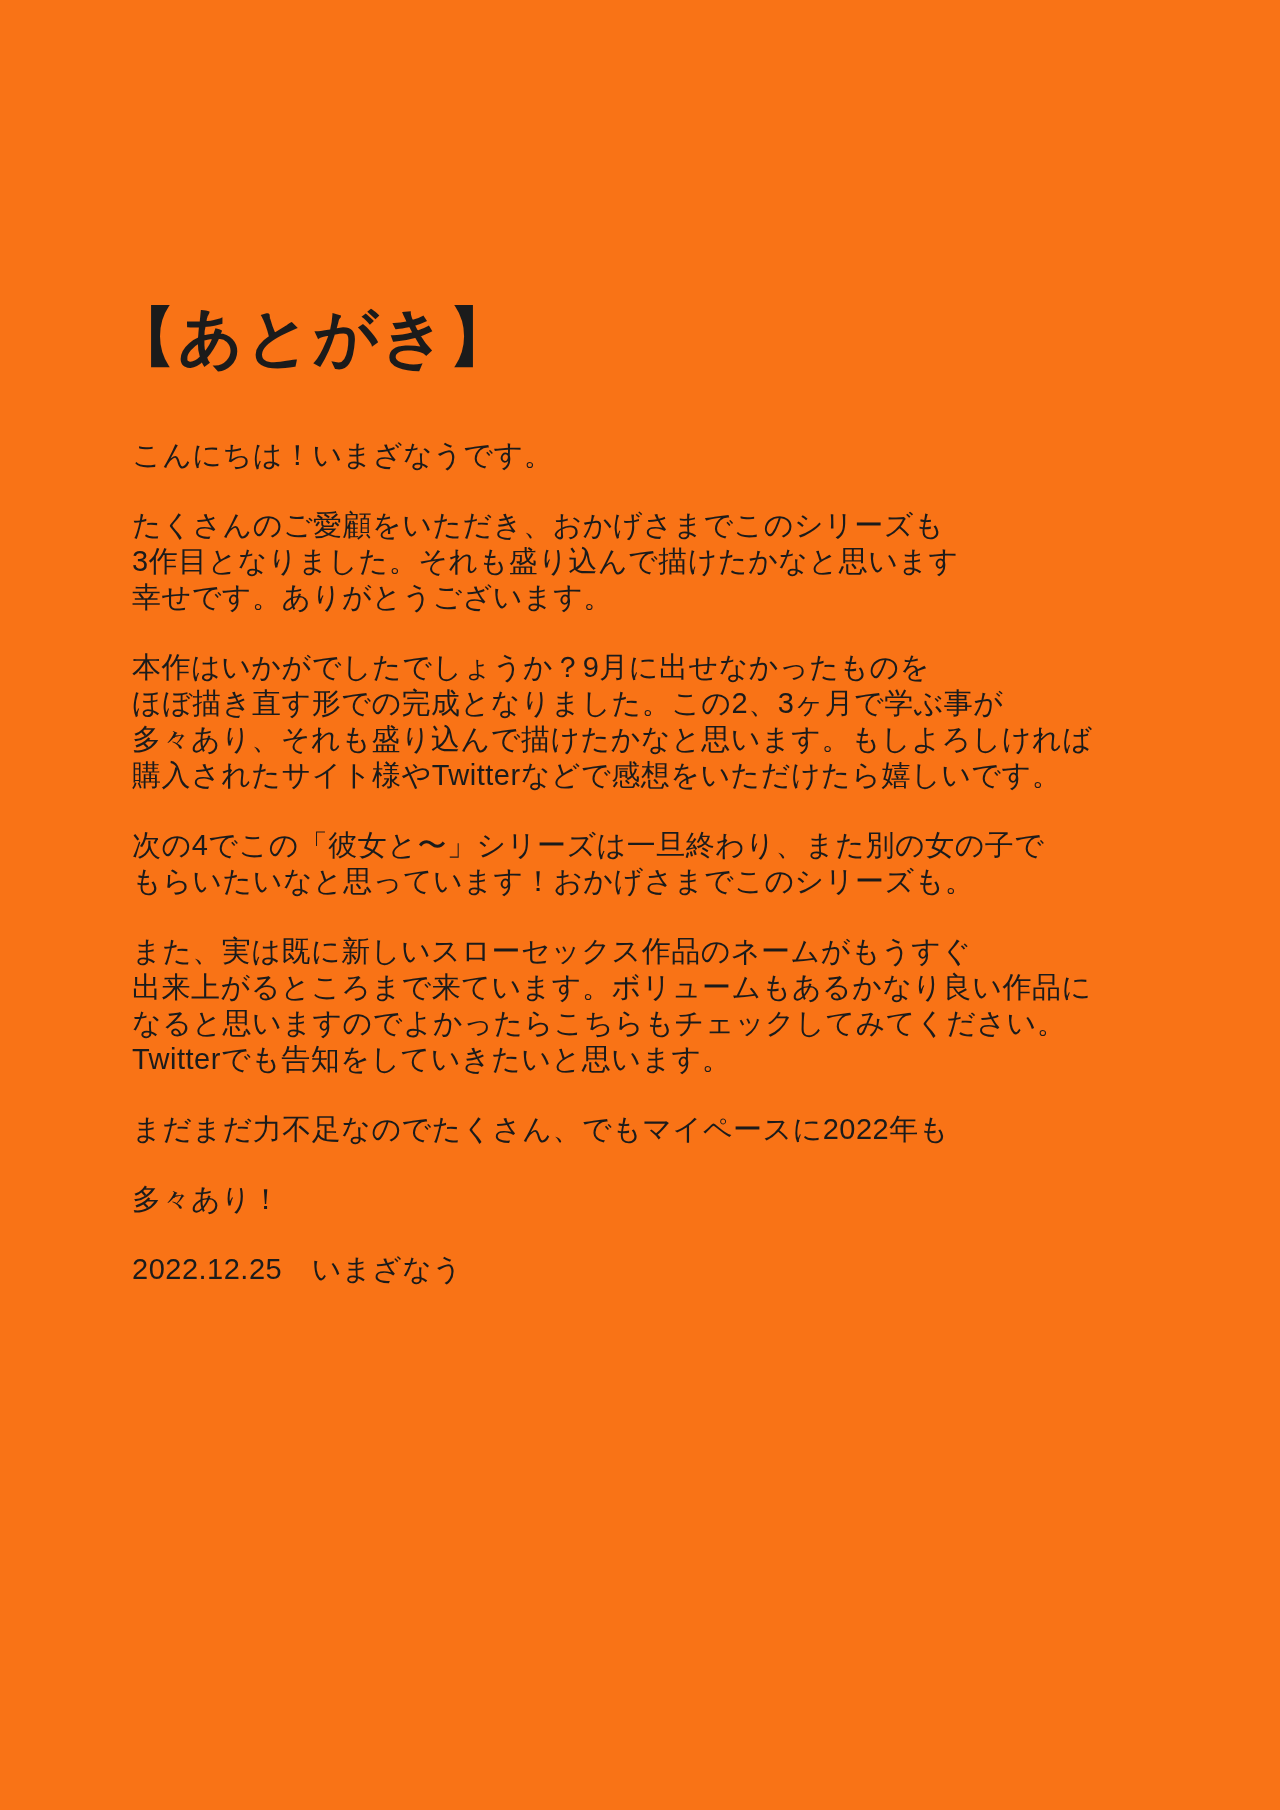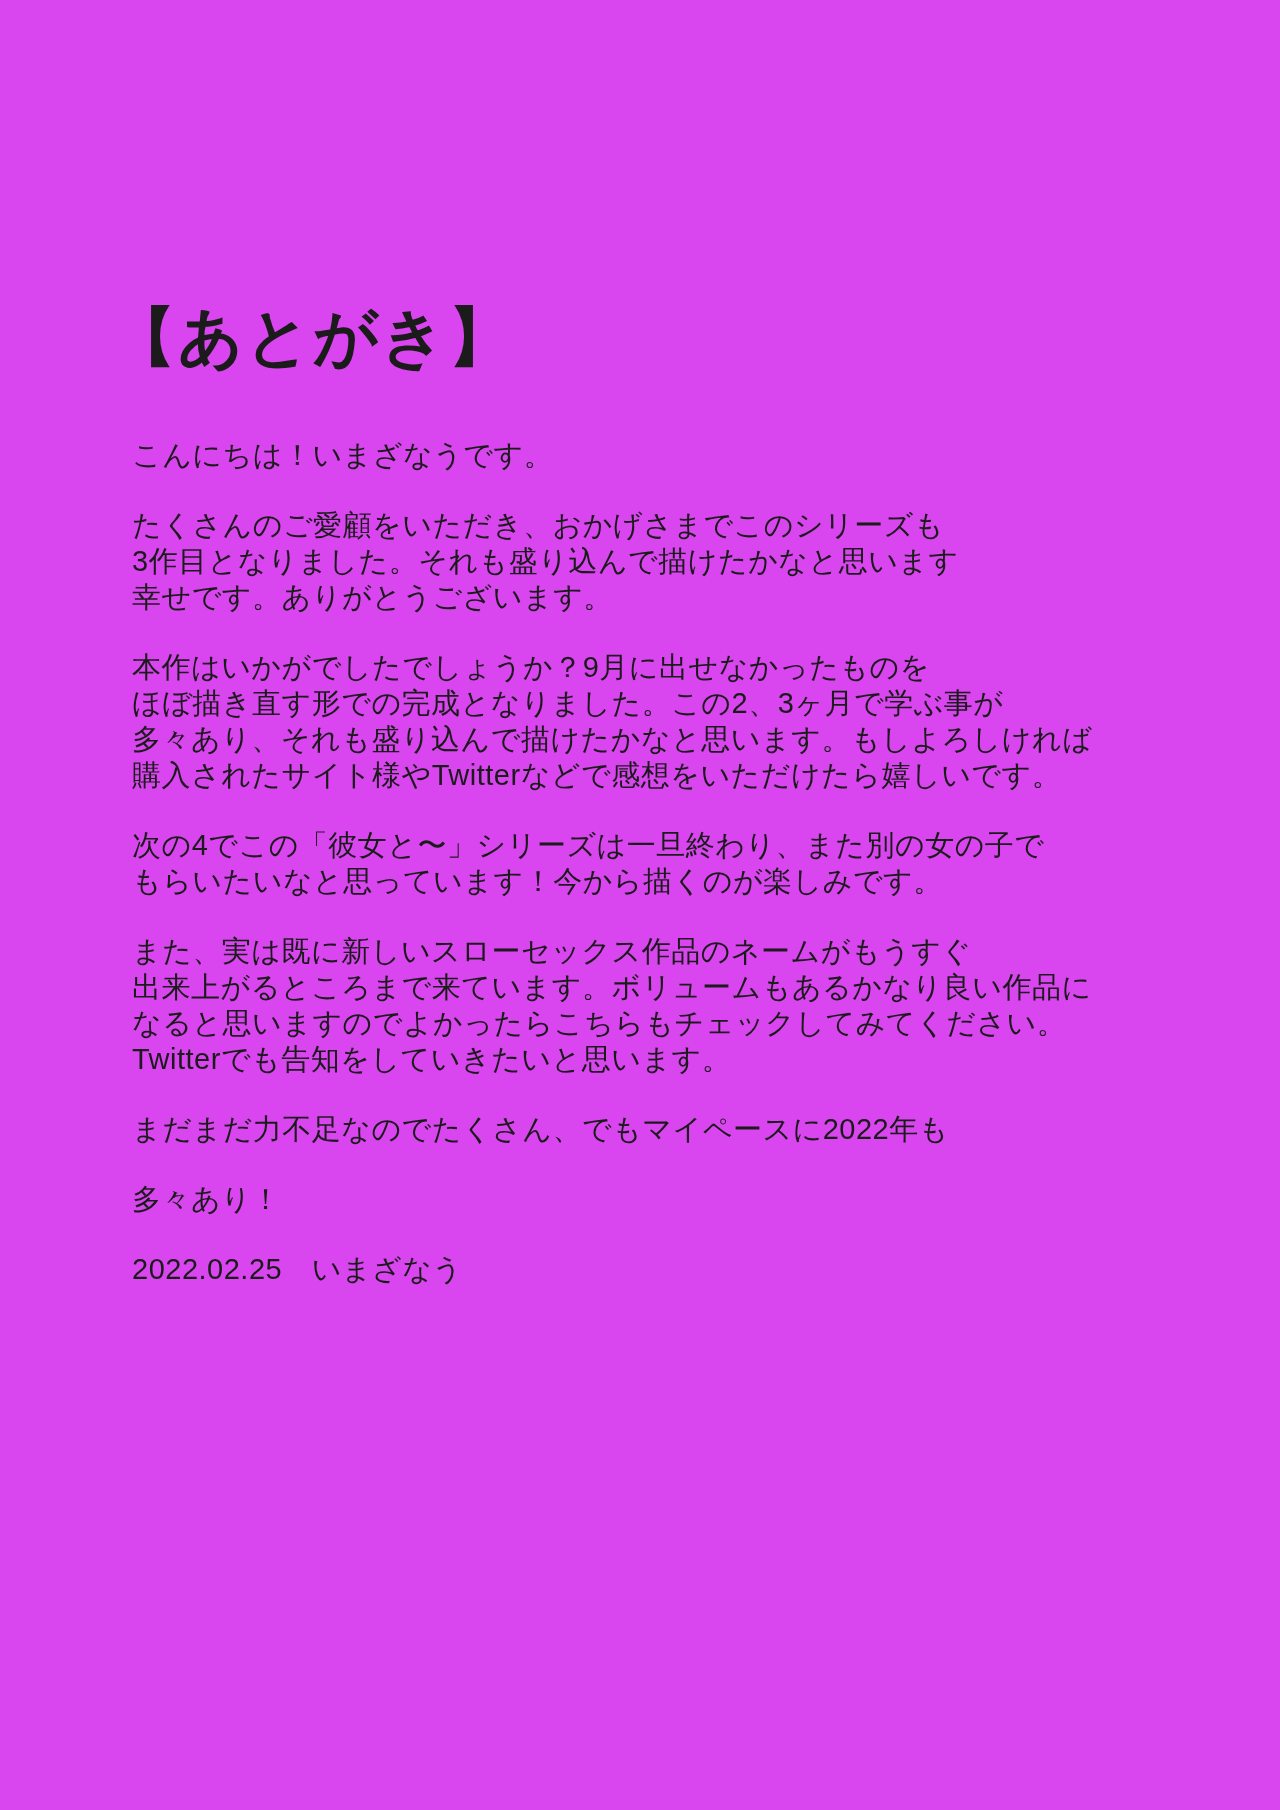--- a/index.html
+++ b/index.html
@@ -4,21 +4,21 @@
 <style>
   html, body {
     margin: 0;
     padding: 0;
     background: #ffffff;
   }
   .page {
     position: relative;
     width: 1280px;
     height: 1810px;
-    background: #d946ef;
+    background: #f97316;
     color: #1b1b1b;
     font-family: "Liberation Sans", "DejaVu Sans", sans-serif;
     box-sizing: border-box;
     padding: 296px 90px 0 112px;
     overflow: hidden;
   }
   .title {
     font-size: 64px;
     font-weight: 700;
     letter-spacing: 2px;
@@ -62,36 +62,36 @@
 
     <p class="para">
       <span class="line">本作はいかがでしたでしょうか？9月に出せなかったものを</span>
       <span class="line">ほぼ描き直す形での完成となりました。この2、3ヶ月で学ぶ事が</span>
       <span class="line">多々あり、それも盛り込んで描けたかなと思います。もしよろしければ</span>
       <span class="line">購入されたサイト様やTwitterなどで感想をいただけたら嬉しいです。</span>
     </p>
 
     <p class="para">
       <span class="line">次の4でこの「彼女と〜」シリーズは一旦終わり、また別の女の子で</span>
-      <span class="line">もらいたいなと思っています！今から描くのが楽しみです。</span>
+      <span class="line">もらいたいなと思っています！おかげさまでこのシリーズも。</span>
     </p>
 
     <p class="para">
       <span class="line">また、実は既に新しいスローセックス作品のネームがもうすぐ</span>
       <span class="line">出来上がるところまで来ています。ボリュームもあるかなり良い作品に</span>
       <span class="line">なると思いますのでよかったらこちらもチェックしてみてください。</span>
       <span class="line">Twitterでも告知をしていきたいと思います。</span>
     </p>
 
     <p class="para">
       <span class="line">まだまだ力不足なのでたくさん、でもマイペースに2022年も</span>
     </p>
 
     <p class="para closing">
       <span class="line">多々あり！</span>
     </p>
 
     <p class="para signature">
-      <span class="line">2022.02.25　いまざなう</span>
+      <span class="line">2022.12.25　いまざなう</span>
     </p>
 
   </div>
 </div>
 
 </body></html>

